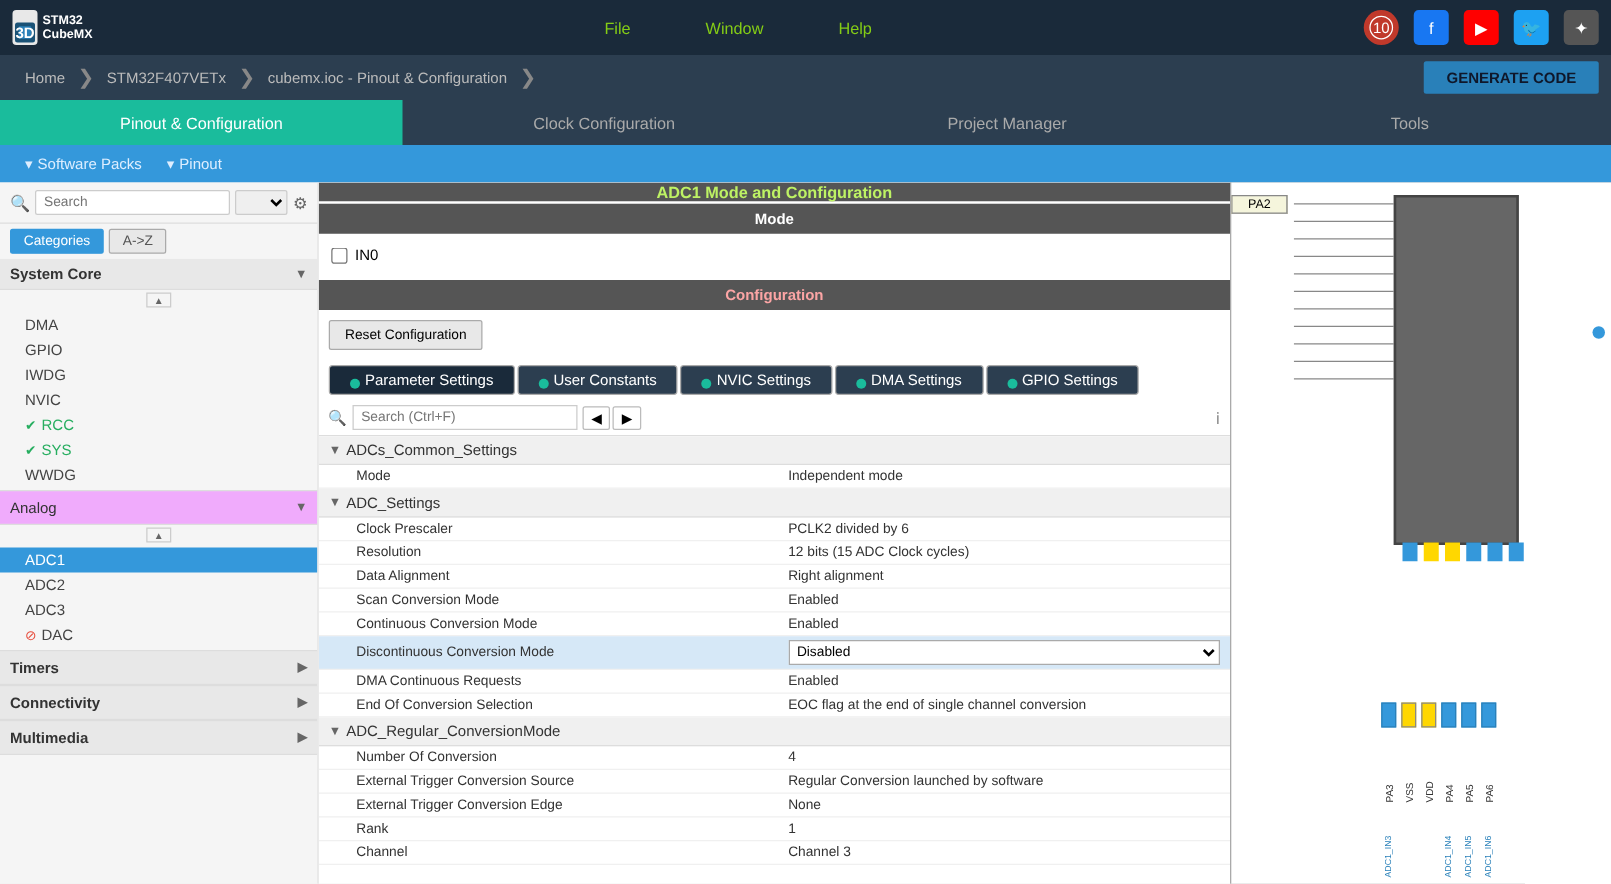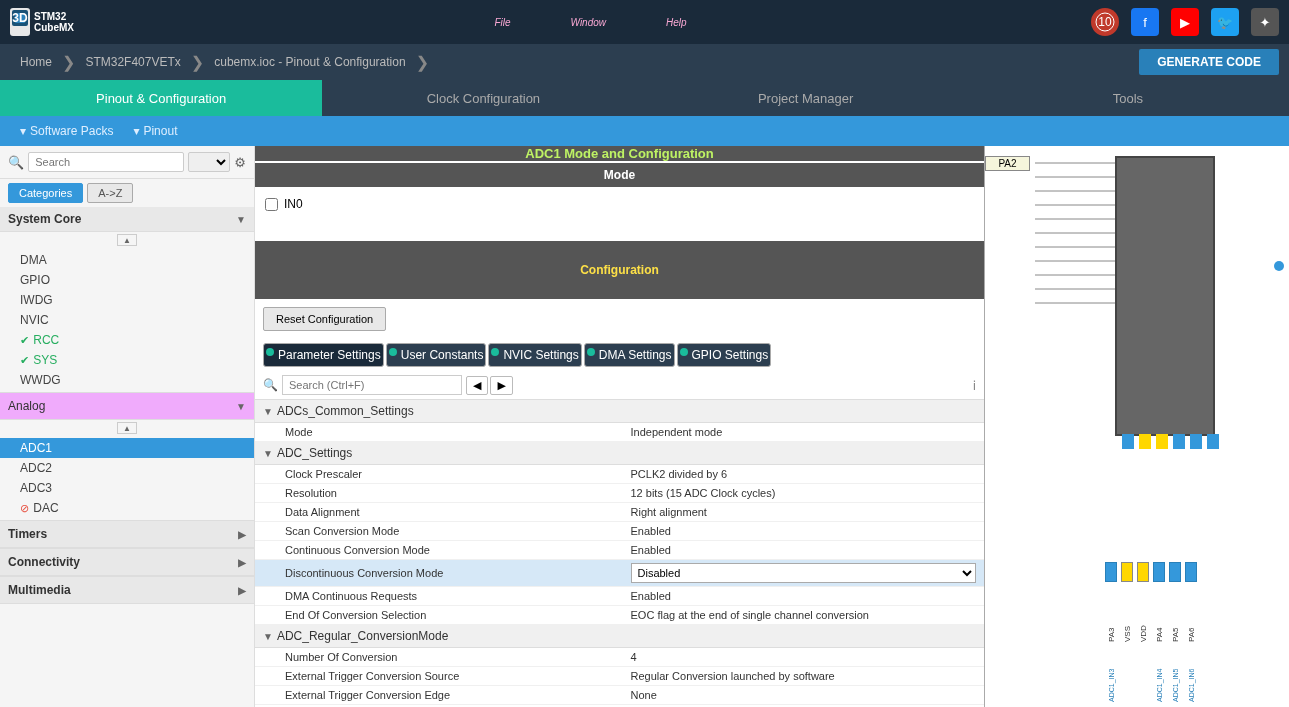--- a/index.html
+++ b/index.html
@@ -2,36 +2,36 @@
 <html><head>
   <meta charset="utf-8">
   <style>
     * { box-sizing: border-box; margin: 0; padding: 0; font-family: 'Segoe UI', Arial, sans-serif; font-size: 12px; }
     body { background: #f0f0f0; width: 1289px; height: 707px; overflow: hidden; }
 
     
     .top-bar { background: #1a2a3a; display: flex; align-items: center; height: 44px; padding: 0 10px; }
     .logo { width: 60px; height: 36px; margin-right: 20px; display: flex; align-items: center; }
     .logo-text { color: white; font-size: 10px; font-weight: bold; line-height: 1.1; }
-    .logo-cube { background: #e8e8e8; width: 28px; height: 28px; display: flex; align-items: flex-start; justify-content: center; border-radius: 3px; margin-right: 4px; }
+    .logo-cube { background: #e8e8e8; width: 28px; height: 28px; display: flex; align-items: flex-end; justify-content: center; border-radius: 3px; margin-right: 4px; }
     .top-menu { display: flex; flex: 1; gap: 60px; justify-content: center; }
-    .top-menu-item { color: #f9a8d4; cursor: pointer; font-size: 10px; font-style: italic; }
+    .top-menu-item { color: #84cc16; cursor: pointer; font-size: 13px; }
     .top-social { display: flex; gap: 12px; align-items: center; }
     .social-icon { width: 28px; height: 28px; border-radius: 4px; display: flex; align-items: center; justify-content: center; font-size: 13px; color: white; cursor: pointer; }
     .social-fb { background: #1877f2; }
     .social-yt { background: #ff0000; }
     .social-tw { background: #1da1f2; }
     .social-net { background: #555; }
     .social-badge { background: #c0392b; border-radius: 50%; width: 28px; height: 28px; display: flex; align-items: center; justify-content: center; color: white; font-size: 10px; }
 
     
     .breadcrumb { background: #2c3e50; display: flex; align-items: center; height: 36px; padding: 0 10px; }
     .breadcrumb-item { color: #bbb; font-size: 12px; padding: 4px 10px; }
     .breadcrumb-arrow { color: #888; font-size: 16px; }
-    .generate-btn { margin-left: auto; background: #2980b9; color: #ffffff; border: none; padding: 6px 18px; font-size: 12px; font-weight: bold; cursor: pointer; border-radius: 2px; }
+    .generate-btn { margin-left: auto; background: #2980b9; color: #0f172a; border: none; padding: 6px 18px; font-size: 12px; font-weight: bold; cursor: pointer; border-radius: 2px; }
 
     
     .tab-bar { background: #2c3e50; display: flex; height: 36px; }
     .tab { flex: 1; display: flex; align-items: center; justify-content: center; color: #aaa; cursor: pointer; font-size: 13px; font-weight: 500; }
     .tab.active { background: #1abc9c; color: white; }
 
     
     .sub-tab-bar { background: #3498db; display: flex; height: 30px; align-items: center; padding: 0 20px; gap: 20px; }
     .sub-tab { color: #ddeeff; font-size: 12px; cursor: pointer; display: flex; align-items: center; gap: 4px; }
 
@@ -63,25 +63,25 @@
     .sidebar-scroll-btn { display: flex; justify-content: center; padding: 2px; }
     .sidebar-scroll-btn button { background: none; border: 1px solid #ccc; width: 20px; height: 12px; cursor: pointer; font-size: 8px; color: #666; }
 
     
     .center-content { flex: 1; display: flex; flex-direction: column; overflow: hidden; background: #fff; }
     .content-header { background: #555; color: #bef264; text-align: center; padding: 0; font-size: 13px; font-weight: bold; }
     .mode-section { background: #555; color: white; text-align: center; padding: 5px; font-size: 12px; font-weight: bold; margin-top: 2px; }
     .mode-content { padding: 10px; }
     .checkbox-row { display: flex; align-items: center; gap: 6px; }
     .checkbox-row input { margin: 0; }
-    .config-section { background: #555; color: #fde047; text-align: center; padding: 22px; font-size: 12px; font-weight: bold; margin-top: 20px; }
+    .config-section { background: #555; color: #fca5a5; text-align: center; padding: 5px; font-size: 12px; font-weight: bold; margin-top: 3px; }
     .config-toolbar { padding: 8px; }
     .reset-btn { background: #e8e8e8; border: 1px solid #aaa; padding: 5px 12px; cursor: pointer; font-size: 11px; border-radius: 2px; }
     .config-tabs { display: flex; padding: 4px 8px; gap: 2px; flex-wrap: wrap; }
-    .config-tab { display: flex; align-items: flex-start; gap: 4px; padding: 4px 2px; border: 1px solid #aaa; border-radius: 3px; font-size: 11px; cursor: pointer; background: #2c3e50; color: white; }
+    .config-tab { display: flex; align-items: flex-end; gap: 4px; padding: 4px 16px; border: 1px solid #aaa; border-radius: 3px; font-size: 11px; cursor: pointer; background: #2c3e50; color: white; }
     .config-tab .dot { width: 8px; height: 8px; border-radius: 50%; background: #1abc9c; }
     .config-tab.active { background: #1a2a3a; }
 
     .param-search { display: flex; align-items: center; padding: 4px 8px; gap: 4px; }
     .param-search input { border: 1px solid #ccc; padding: 3px 6px; font-size: 11px; width: 180px; }
     .param-search-btns { display: flex; gap: 2px; }
     .param-search-btn { background: none; border: 1px solid #bbb; padding: 2px 6px; cursor: pointer; font-size: 11px; border-radius: 2px; }
     .param-info { margin-left: auto; color: #888; font-size: 13px; cursor: pointer; }
 
     .param-table { flex: 1; overflow-y: auto; border-top: 1px solid #ddd; }

